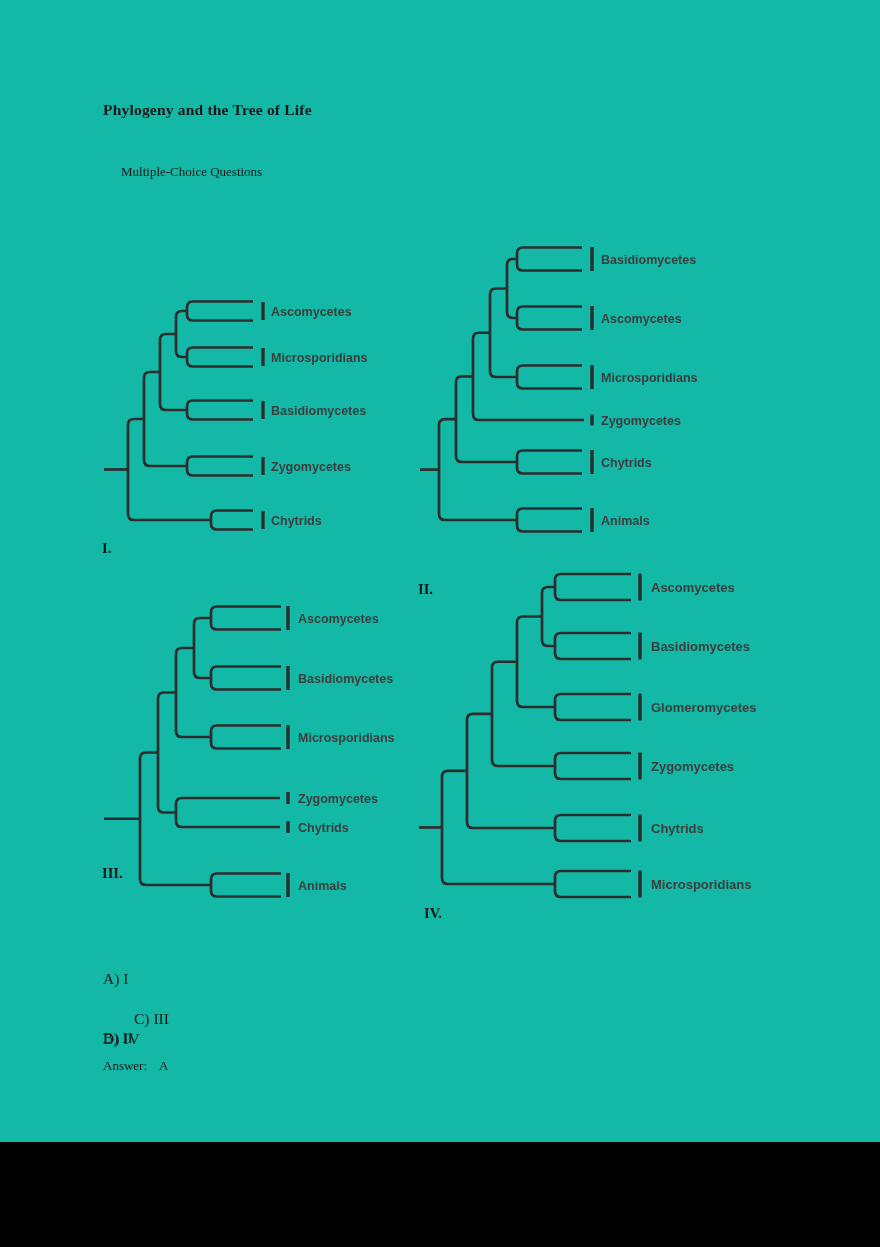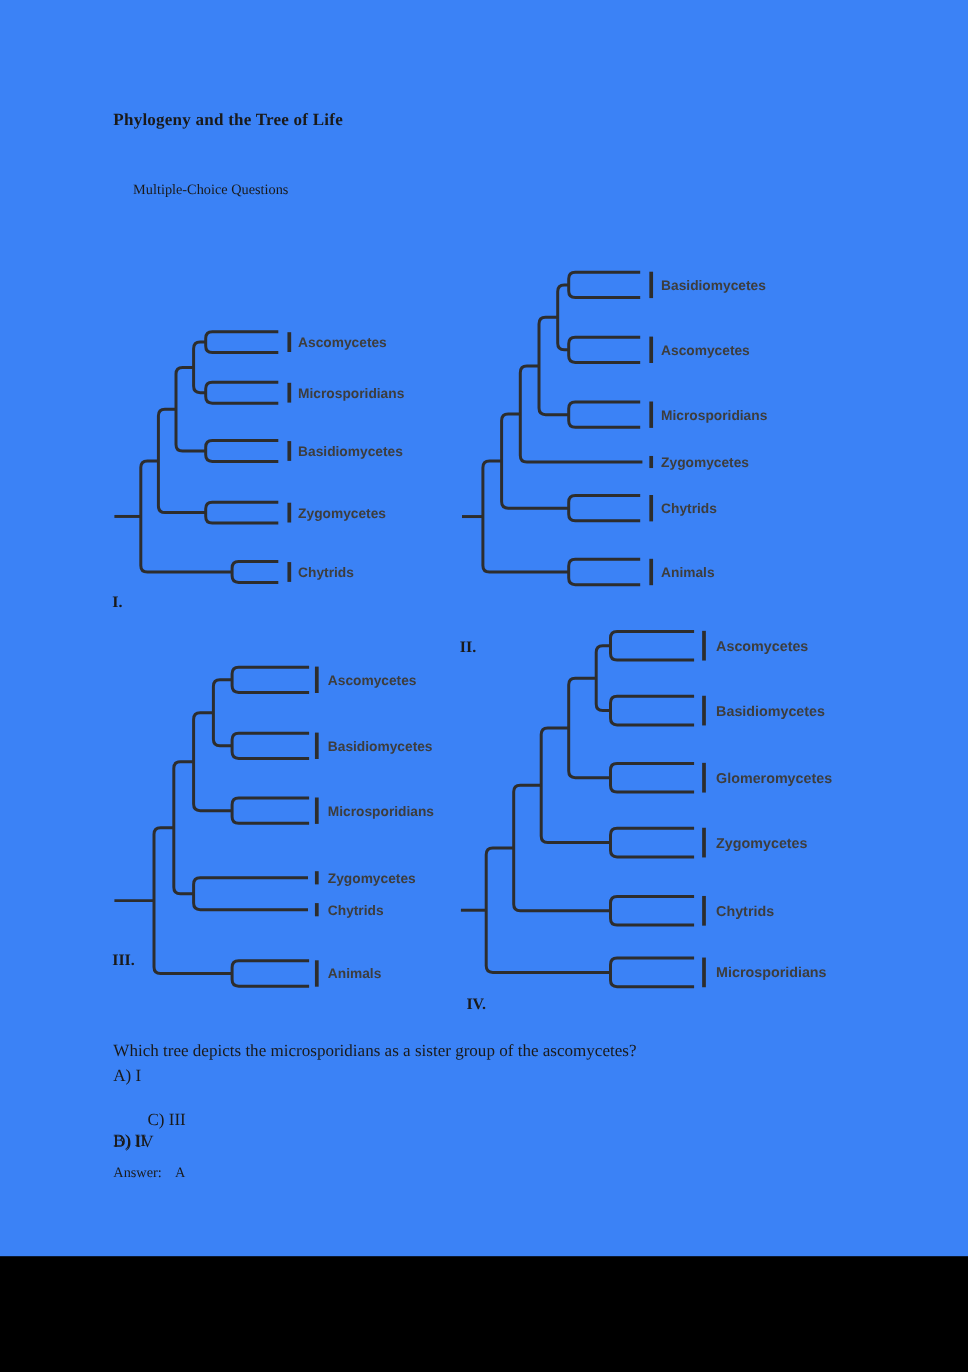--- a/index.html
+++ b/index.html
@@ -1,20 +1,20 @@
 <!DOCTYPE html>
 <html style="--stroke: #2d2d2d; --footer: #000000;"><head>
 <meta charset="utf-8">
 <style>
   html,body{margin:0;padding:0;background:#ffffff;}
   #page{
     position:relative;
     width:880px;
     height:1247px;
-    background:#3b82f6;
+    background:#14b8a6;
     overflow:hidden;
     font-family:"Liberation Serif", serif;
     color:#1a1a1a;
   }
   .abs{position:absolute;}
   #doc-title{
     left:103px; top:101px;
     font-size:15.5px; font-weight:bold;
     letter-spacing:.2px;
   }
@@ -186,21 +186,20 @@
         <line x1="640" y1="870.5" x2="640" y2="897.5" class="tick"></line>
         <text x="651" y="888.5" class="taxon" font-size="13">Microsporidians</text>
       </g>
     </svg>
 
   <div class="abs numeral" id="numeral-1">I.</div>
   <div class="abs numeral" id="numeral-2">II.</div>
   <div class="abs numeral" id="numeral-3">III.</div>
   <div class="abs numeral" id="numeral-4">IV.</div>
 
-  <div class="abs" id="question-text">Which tree depicts the microsporidians as a sister group of the ascomycetes?</div>
   <div class="abs option" id="option-0">A) I</div>
   <div class="abs option" id="option-1">B) II</div>
   <div class="abs option" id="option-2">C) III</div>
   <div class="abs option" id="option-3">D) IV</div>
 
   <div class="abs" id="answer-line">
     <span>Answer:</span><span id="answer-value">A</span>
   </div>
 
   <div class="abs" id="footer-bar"></div>

